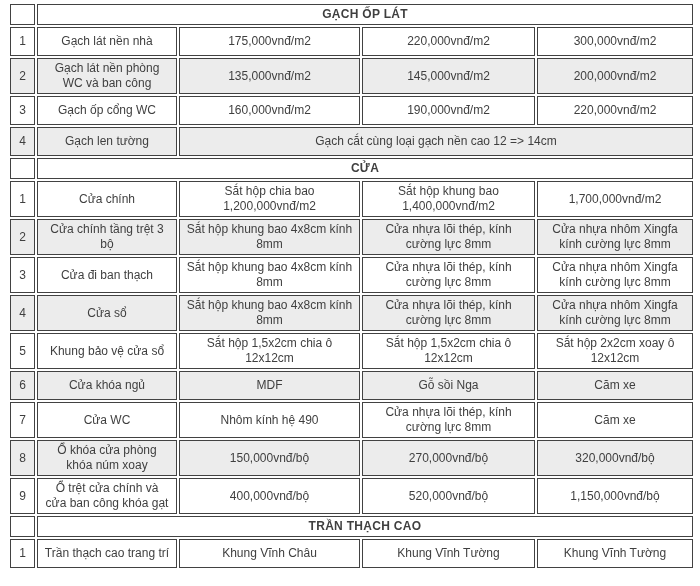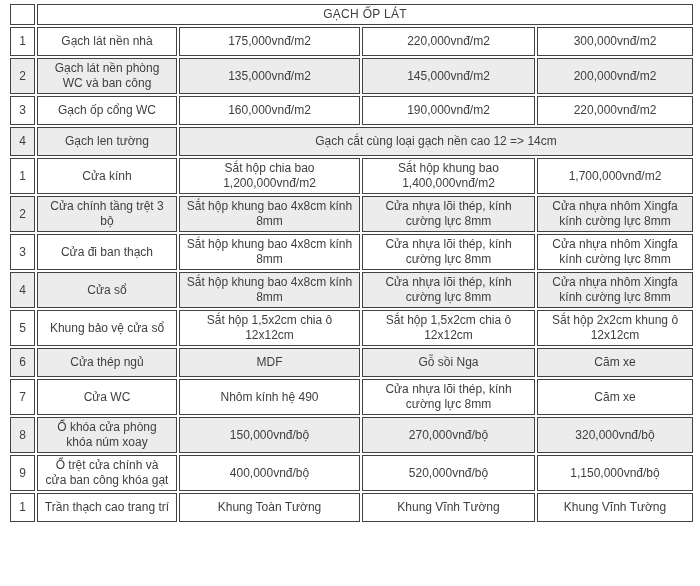--- a/index.html
+++ b/index.html
@@ -38,21 +38,21 @@
     padding: 2px 6px;
     overflow: hidden;
   }
   tr.data-row td { height: 29px; }
   tr.data-row.alt td { background: var(--row-alt-bg); }
   td.num-cell { color: var(--num-color); padding: 2px 1px; }
   td.header-spacer { background: var(--row-bg); }
   td.header-cell {
     background: var(--header-bg);
     color: var(--header-text);
-    font-weight: normal;
+    font-weight: bold;
     font-size: 13px;
     height: 21px;
     letter-spacing: 0.3px;
     padding: 2px 0;
   }
 </style>
 </head>
 <body>
 
 <div class="page">
@@ -88,23 +88,27 @@
           <td class="label-cell">Gạch ốp cổng WC</td>
           <td class="value-cell">160,000vnđ/m2</td>
           <td class="value-cell">190,000vnđ/m2</td>
           <td class="value-cell">220,000vnđ/m2</td>
         </tr>
         <tr class="data-row alt">
           <td class="num-cell">4</td>
           <td class="label-cell">Gạch len tường</td>
           <td class="value-cell" colspan="3">Gạch cắt cùng loại gạch nền cao 12 =&gt; 14cm</td>
         </tr>
+        <tr>
+          <td class="num-cell header-spacer"></td>
+          <td class="header-cell" colspan="4">CỬA</td>
+        </tr>
         <tr class="data-row">
           <td class="num-cell">1</td>
-          <td class="label-cell">Cửa kính</td>
+          <td class="label-cell">Cửa chính</td>
           <td class="value-cell">Sắt hộp chia bao 1,200,000vnđ/m2</td>
           <td class="value-cell">Sắt hộp khung bao 1,400,000vnđ/m2</td>
           <td class="value-cell">1,700,000vnđ/m2</td>
         </tr>
         <tr class="data-row alt">
           <td class="num-cell">2</td>
           <td class="label-cell">Cửa chính tầng trệt 3 bộ</td>
           <td class="value-cell">Sắt hộp khung bao 4x8cm kính 8mm</td>
           <td class="value-cell">Cửa nhựa lõi thép, kính cường lực 8mm</td>
           <td class="value-cell">Cửa nhựa nhôm Xingfa kính cường lực 8mm</td>
@@ -121,25 +125,25 @@
           <td class="label-cell">Cửa sổ</td>
           <td class="value-cell">Sắt hộp khung bao 4x8cm kính 8mm</td>
           <td class="value-cell">Cửa nhựa lõi thép, kính cường lực 8mm</td>
           <td class="value-cell">Cửa nhựa nhôm Xingfa kính cường lực 8mm</td>
         </tr>
         <tr class="data-row">
           <td class="num-cell">5</td>
           <td class="label-cell">Khung bảo vệ cửa sổ</td>
           <td class="value-cell">Sắt hộp 1,5x2cm chia ô 12x12cm</td>
           <td class="value-cell">Sắt hộp 1,5x2cm chia ô 12x12cm</td>
-          <td class="value-cell">Sắt hộp 2x2cm khung ô 12x12cm</td>
+          <td class="value-cell">Sắt hộp 2x2cm xoay ô 12x12cm</td>
         </tr>
         <tr class="data-row alt">
           <td class="num-cell">6</td>
-          <td class="label-cell">Cửa thép ngủ</td>
+          <td class="label-cell">Cửa khóa ngủ</td>
           <td class="value-cell">MDF</td>
           <td class="value-cell">Gỗ sồi Nga</td>
           <td class="value-cell">Căm xe</td>
         </tr>
         <tr class="data-row">
           <td class="num-cell">7</td>
           <td class="label-cell">Cửa WC</td>
           <td class="value-cell">Nhôm kính hệ 490</td>
           <td class="value-cell">Cửa nhựa lõi thép, kính cường lực 8mm</td>
           <td class="value-cell">Căm xe</td>
@@ -151,22 +155,26 @@
           <td class="value-cell">270,000vnđ/bộ</td>
           <td class="value-cell">320,000vnđ/bộ</td>
         </tr>
         <tr class="data-row">
           <td class="num-cell">9</td>
           <td class="label-cell">Ổ trệt cửa chính và cửa ban công khóa gạt</td>
           <td class="value-cell">400,000vnđ/bộ</td>
           <td class="value-cell">520,000vnđ/bộ</td>
           <td class="value-cell">1,150,000vnđ/bộ</td>
         </tr>
+        <tr>
+          <td class="num-cell header-spacer"></td>
+          <td class="header-cell" colspan="4">TRẦN THẠCH CAO</td>
+        </tr>
         <tr class="data-row">
           <td class="num-cell">1</td>
           <td class="label-cell">Trần thạch cao trang trí</td>
-          <td class="value-cell">Khung Toàn Tường</td>
+          <td class="value-cell">Khung Vĩnh Châu</td>
           <td class="value-cell">Khung Vĩnh Tường</td>
           <td class="value-cell">Khung Vĩnh Tường</td>
         </tr>
       </tbody>
   </table>
 </div>
 
 </body></html>

